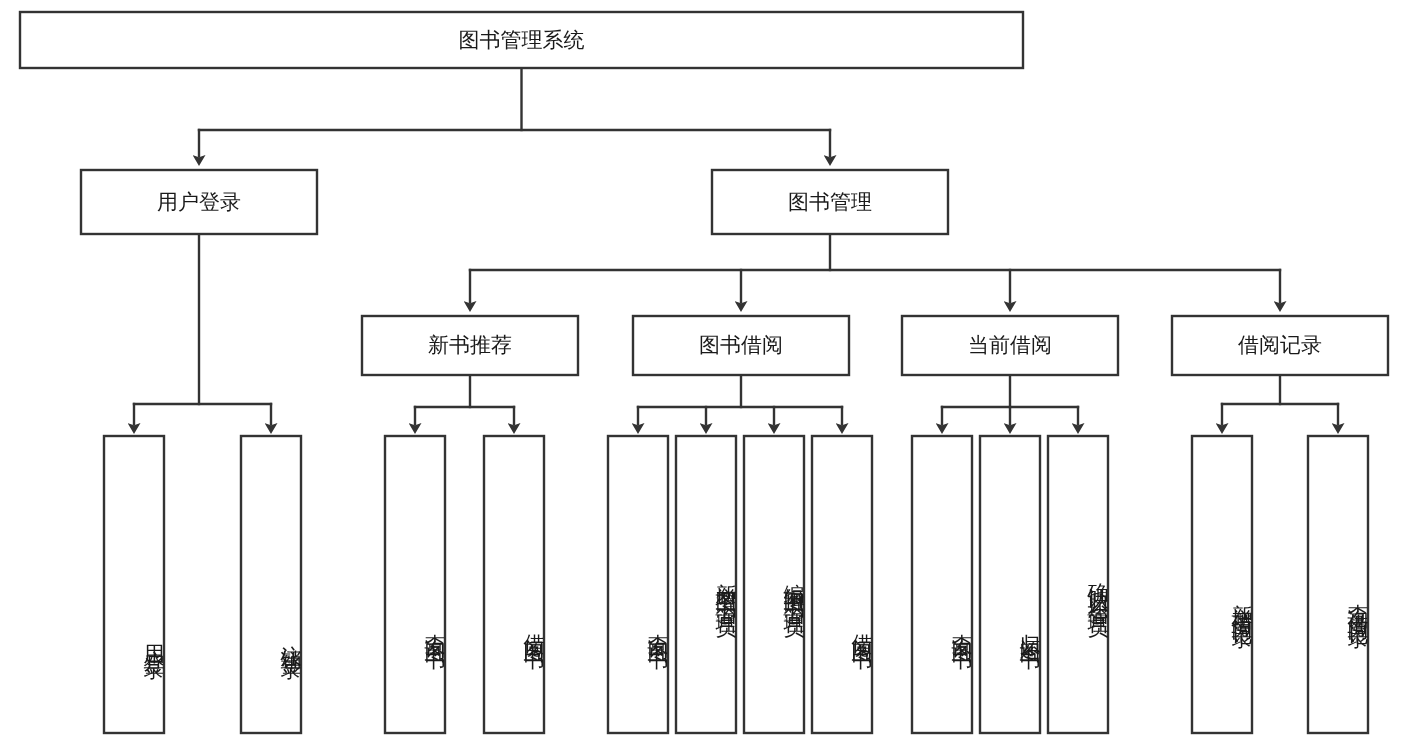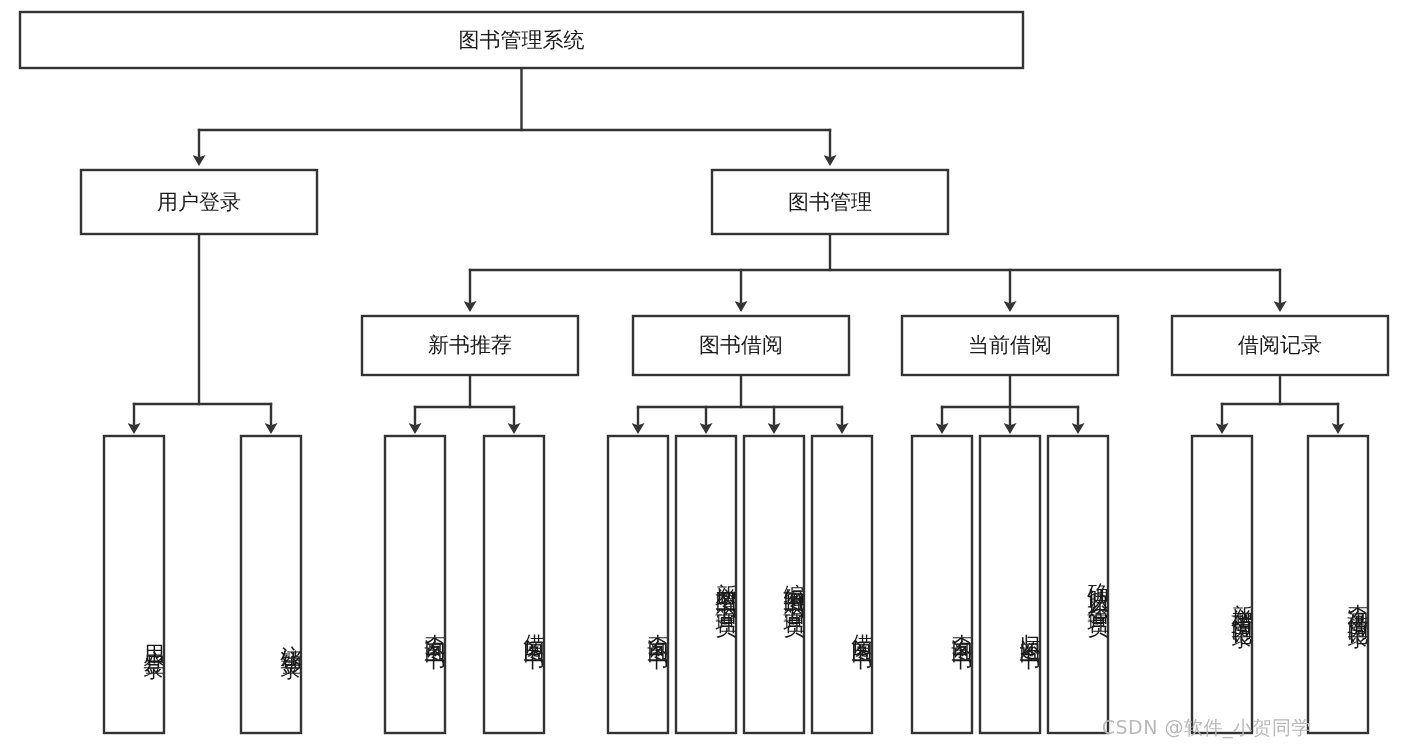--- a/index.html
+++ b/index.html
@@ -213,14 +213,13 @@
   <div class="node-label-v" style="left:744px; top:440px; width:60px; height:293px;">编辑图书（管理员）</div>
   <div class="node-label-v" style="left:812px; top:516px; width:60px; height:217px;">借阅图书</div>
 
   <div class="node-label-v" style="left:912px; top:516px; width:60px; height:217px;">查询图书</div>
   <div class="node-label-v" style="left:980px; top:516px; width:60px; height:217px;">归还图书</div>
   <div class="node-label-v" style="left:1048px; top:440px; width:60px; height:293px;">确认归还（管理员）</div>
 
   <div class="node-label-v" style="left:1192px; top:466px; width:60px; height:267px;">新增借阅记录</div>
   <div class="node-label-v" style="left:1308px; top:466px; width:60px; height:267px;">查询借阅记录</div>
 
-  <div class="watermark">CSDN @软件_小贺同学</div>
 </div>
 
 </body></html>

